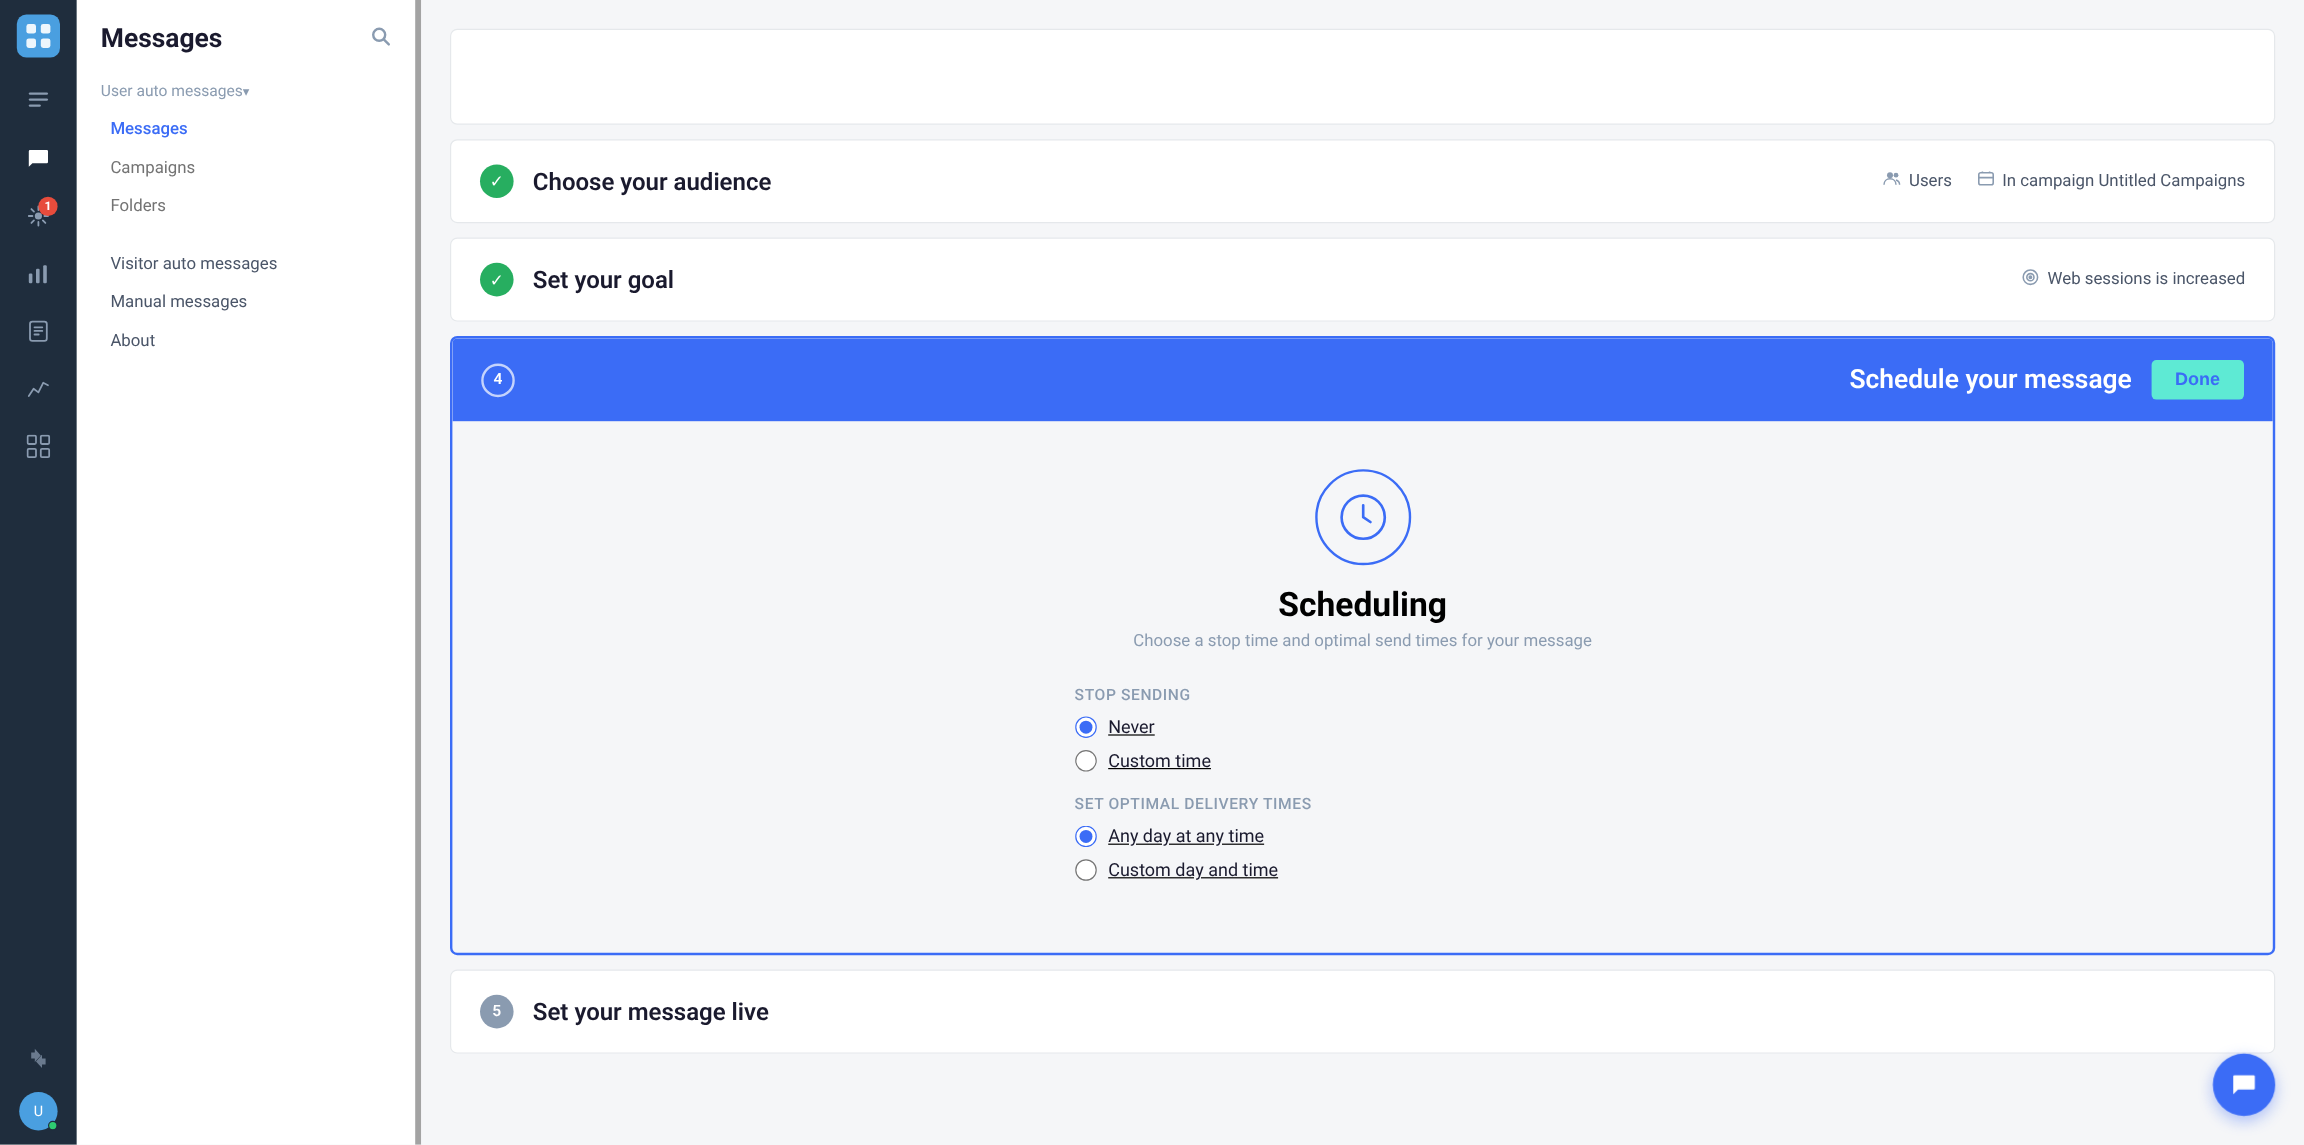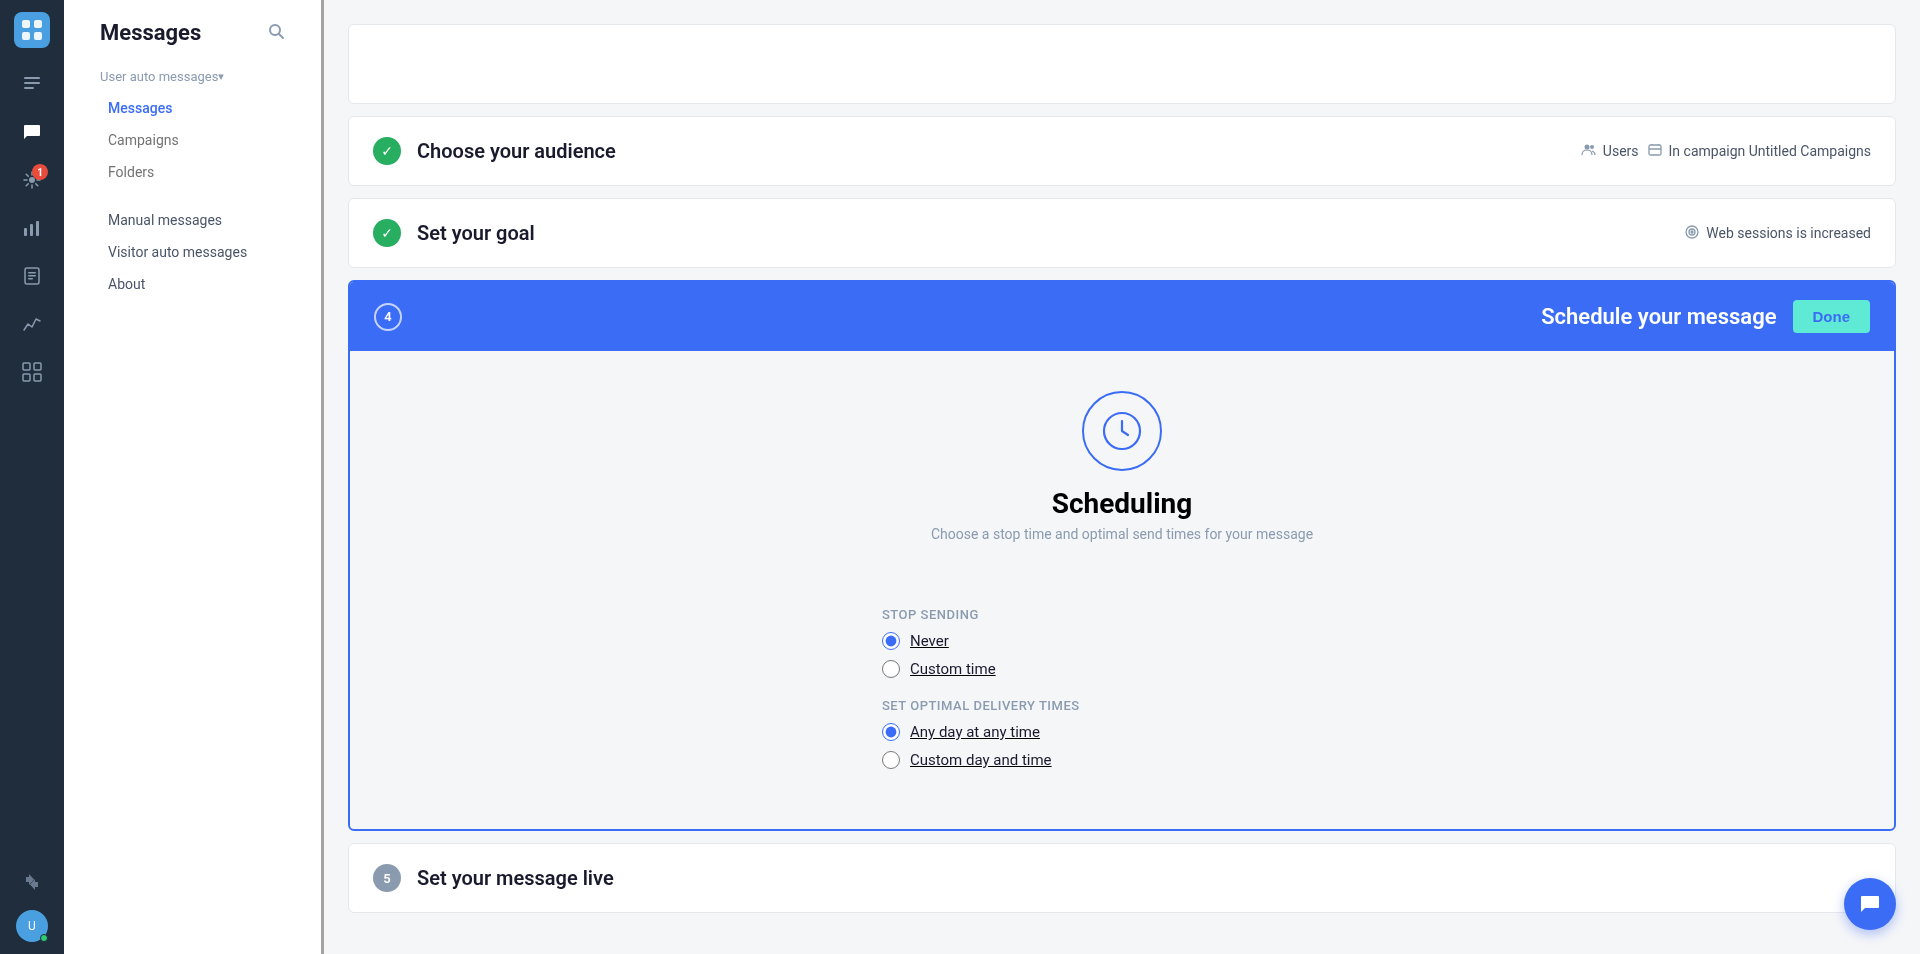--- a/index.html
+++ b/index.html
@@ -58,26 +58,26 @@
       position: absolute;
       bottom: 0; right: 0;
       width: 8px; height: 8px;
       background: #2ecc71;
       border-radius: 50%;
       border: 1px solid #1f2d3d;
     }
 
     
     .sidebar {
-      width: 260px;
+      width: 287px;
       background: #fff;
-      border-right: 3px solid #a3a3a3;
+      border-right: 5px solid #a3a3a3;
       display: flex;
       flex-direction: column;
-      padding: 20px 16px;
+      padding: 20px 0;
       flex-shrink: 0;
     }
     .sidebar-header {
       display: flex;
       align-items: center;
       justify-content: space-between;
       padding: 0 20px 20px;
     }
     .sidebar-title {
       font-size: 22px;
@@ -159,21 +159,21 @@
     }
     .step-title {
       font-size: 20px;
       font-weight: 600;
       color: #1a1a2e;
       flex: 1;
     }
     .step-meta {
       display: flex;
       align-items: center;
-      gap: 8px;
+      gap: 20px;
       color: #4a5568;
       font-size: 14px;
     }
     .step-meta-item {
       display: flex;
       align-items: center;
       gap: 6px;
     }
     .step-meta-icon { color: #8a9bb0; }
 
@@ -248,21 +248,20 @@
       margin-bottom: 6px;
     }
     .scheduling-subtext {
       font-size: 14px;
       color: #8a9bb0;
       margin-bottom: 30px;
     }
     .scheduling-form {
       width: 100%;
       max-width: 480px;
-      margin-top: 35px;
     }
     .form-section-label {
       font-size: 13px;
       color: #8a9bb0;
       font-weight: 500;
       margin-bottom: 10px;
       text-transform: uppercase;
       letter-spacing: 0.5px;
     }
     .radio-group { margin-bottom: 20px; }
@@ -407,24 +406,24 @@
   <div class="sidebar-nav-item">
     <span>Campaigns</span>
   </div>
   <div class="sidebar-nav-item">
     <span>Folders</span>
   </div>
 
   <div class="sidebar-section-gap"></div>
 
   <div class="sidebar-standalone">
+    <span>Visitor auto messages</span>
+  </div>
+  <div class="sidebar-standalone">
     <span>Manual messages</span>
-  </div>
-  <div class="sidebar-standalone">
-    <span>Visitor auto messages</span>
   </div>
   <div class="sidebar-standalone">
     <span>About</span>
   </div>
 </div>
 
 <div class="main">
   <div style="height: 24px;"></div>
 
   <div class="card-top-stub"></div>

